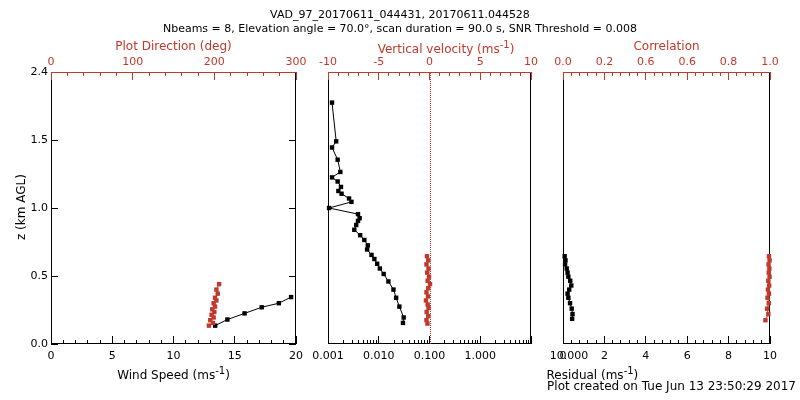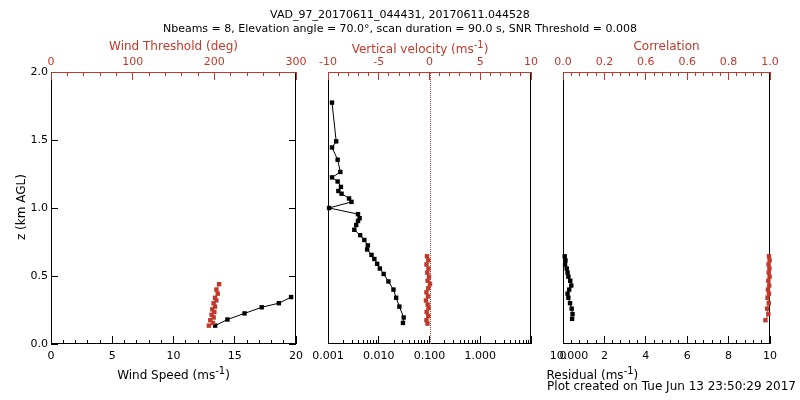--- a/index.html
+++ b/index.html
@@ -340,43 +340,43 @@
         <rect x="200.25" y="246.00" width="4.4" height="4.4" fill="#c0392b"></rect>
       </svg>
     </div>
 
   <div class="footer">Plot created on Tue Jun 13 23:50:29 2017</div>
 
 <div class="lbl" style="left: 14px; top: 337px; width: 34px; text-align: right;">0.0</div>
     <div class="lbl" style="left: 14px; top: 269px; width: 34px; text-align: right;">0.5</div>
     <div class="lbl" style="left: 14px; top: 201px; width: 34px; text-align: right;">1.0</div>
     <div class="lbl" style="left: 14px; top: 133px; width: 34px; text-align: right;">1.5</div>
-    <div class="lbl" style="left: 14px; top: 65px; width: 34px; text-align: right;">2.0</div>
+    <div class="lbl" style="left: 14px; top: 65px; width: 34px; text-align: right;">2.4</div>
     <div class="lbl" style="left: 11px; top: 349px; width: 80px; text-align: center;">0</div>
     <div class="lbl" style="left: 72.25px; top: 349px; width: 80px; text-align: center;">5</div>
     <div class="lbl" style="left: 133.5px; top: 349px; width: 80px; text-align: center;">10</div>
     <div class="lbl" style="left: 194.75px; top: 349px; width: 80px; text-align: center;">15</div>
     <div class="lbl" style="left: 256px; top: 349px; width: 80px; text-align: center;">20</div>
     <div class="lbl red" style="left: 11px; top: 55px; width: 80px; text-align: center;">0</div>
     <div class="lbl red" style="left: 92.6667px; top: 55px; width: 80px; text-align: center;">100</div>
     <div class="lbl red" style="left: 174.333px; top: 55px; width: 80px; text-align: center;">200</div>
     <div class="lbl red" style="left: 256px; top: 55px; width: 80px; text-align: center;">300</div>
     <div class="axtitle" style="left: 53.5px; top: 365px; width: 240px; text-align: center;">Wind Speed (ms<sup>-1</sup>)</div>
-    <div class="axtitle red" style="left: 53.5px; top: 39px; width: 240px; text-align: center;">Wind Threshold (deg)</div>
+    <div class="axtitle red" style="left: 53.5px; top: 39px; width: 240px; text-align: center;">Plot Direction (deg)</div>
     <div class="lbl" style="left: 288px; top: 349px; width: 80px; text-align: center;">0.001</div>
     <div class="lbl" style="left: 338.75px; top: 349px; width: 80px; text-align: center;">0.010</div>
     <div class="lbl" style="left: 389.5px; top: 349px; width: 80px; text-align: center;">0.100</div>
     <div class="lbl" style="left: 440.25px; top: 349px; width: 80px; text-align: center;">1.000</div>
     <div class="lbl" style="left: 491px; top: 349px; width: 80px; text-align: center; margin-left: 38px;">10.000</div>
     <div class="lbl red" style="left: 288px; top: 55px; width: 80px; text-align: center;">-10</div>
     <div class="lbl red" style="left: 338.75px; top: 55px; width: 80px; text-align: center;">-5</div>
     <div class="lbl red" style="left: 389.5px; top: 55px; width: 80px; text-align: center;">0</div>
     <div class="lbl red" style="left: 440.25px; top: 55px; width: 80px; text-align: center;">5</div>
     <div class="lbl red" style="left: 491px; top: 55px; width: 80px; text-align: center;">10</div>
-    <div class="axtitle red" style="left: 300px; top: 39px; width: 240px; text-align: center;">Vertical velocity (ms<sup>-1</sup>)</div>
+    <div class="axtitle red" style="left: 326px; top: 39px; width: 240px; text-align: center;">Vertical velocity (ms<sup>-1</sup>)</div>
     <div class="lbl" style="left: 523px; top: 349px; width: 80px; text-align: center;">0</div>
     <div class="lbl" style="left: 564.4px; top: 349px; width: 80px; text-align: center;">2</div>
     <div class="lbl" style="left: 605.8px; top: 349px; width: 80px; text-align: center;">4</div>
     <div class="lbl" style="left: 647.2px; top: 349px; width: 80px; text-align: center;">6</div>
     <div class="lbl" style="left: 688.6px; top: 349px; width: 80px; text-align: center;">8</div>
     <div class="lbl" style="left: 730px; top: 349px; width: 80px; text-align: center;">10</div>
     <div class="lbl red" style="left: 523px; top: 55px; width: 80px; text-align: center;">0.0</div>
     <div class="lbl red" style="left: 564.4px; top: 55px; width: 80px; text-align: center;">0.2</div>
     <div class="lbl red" style="left: 605.8px; top: 55px; width: 80px; text-align: center;">0.6</div>
     <div class="lbl red" style="left: 647.2px; top: 55px; width: 80px; text-align: center;">0.6</div>

